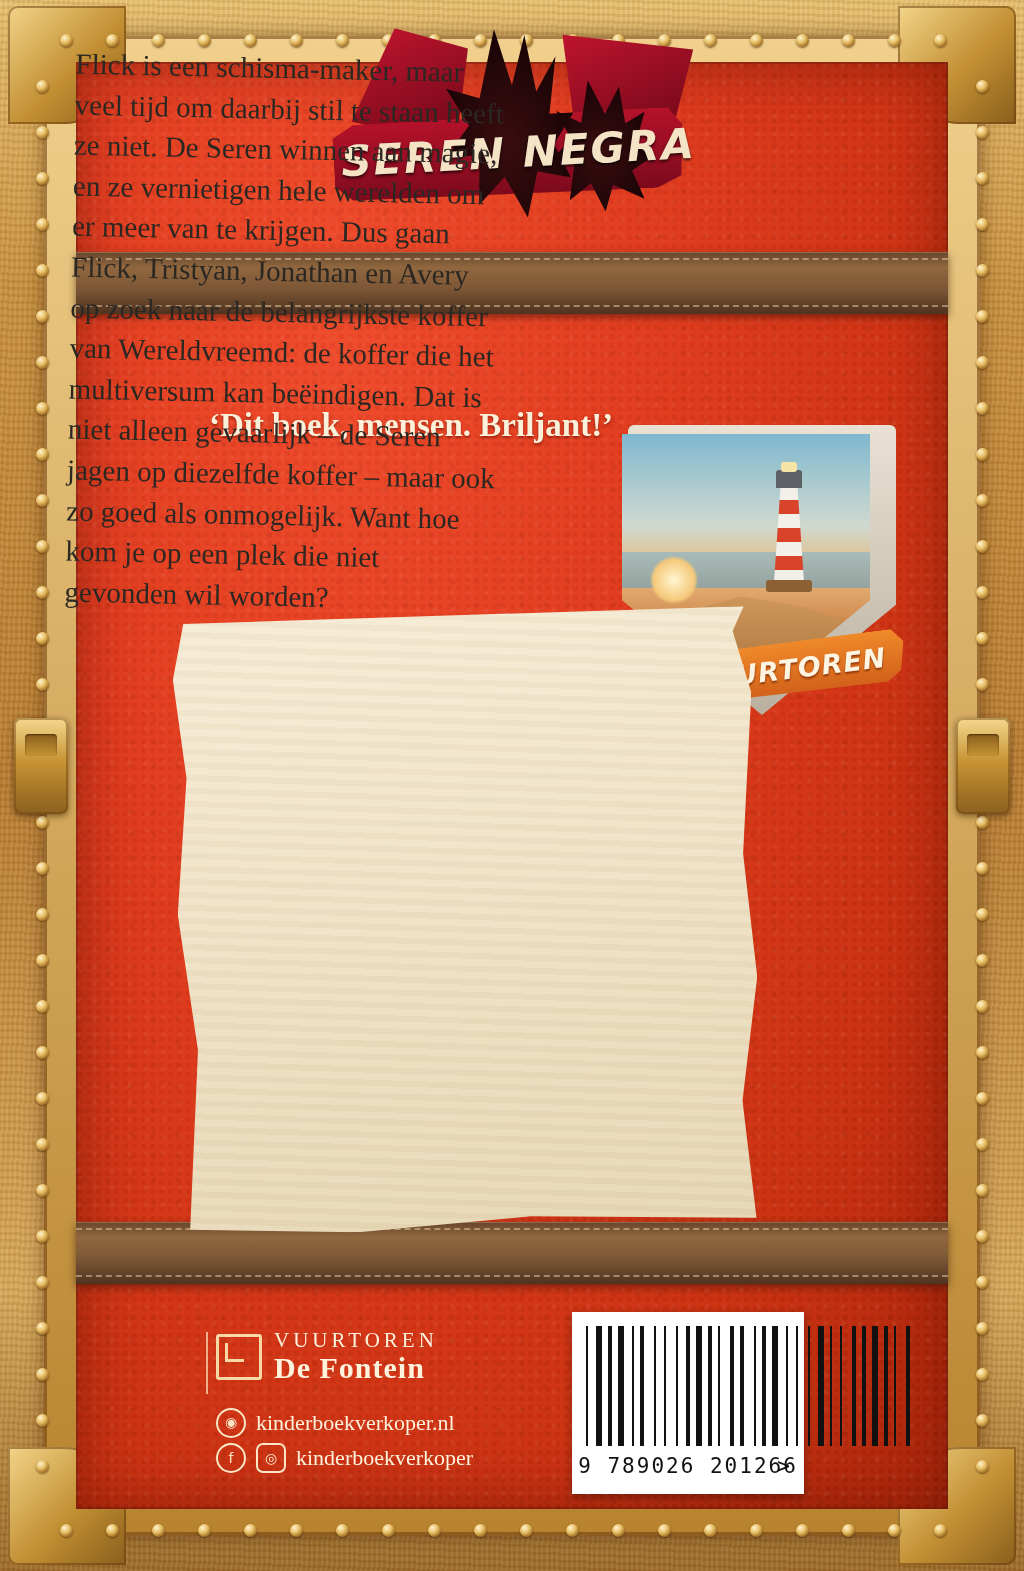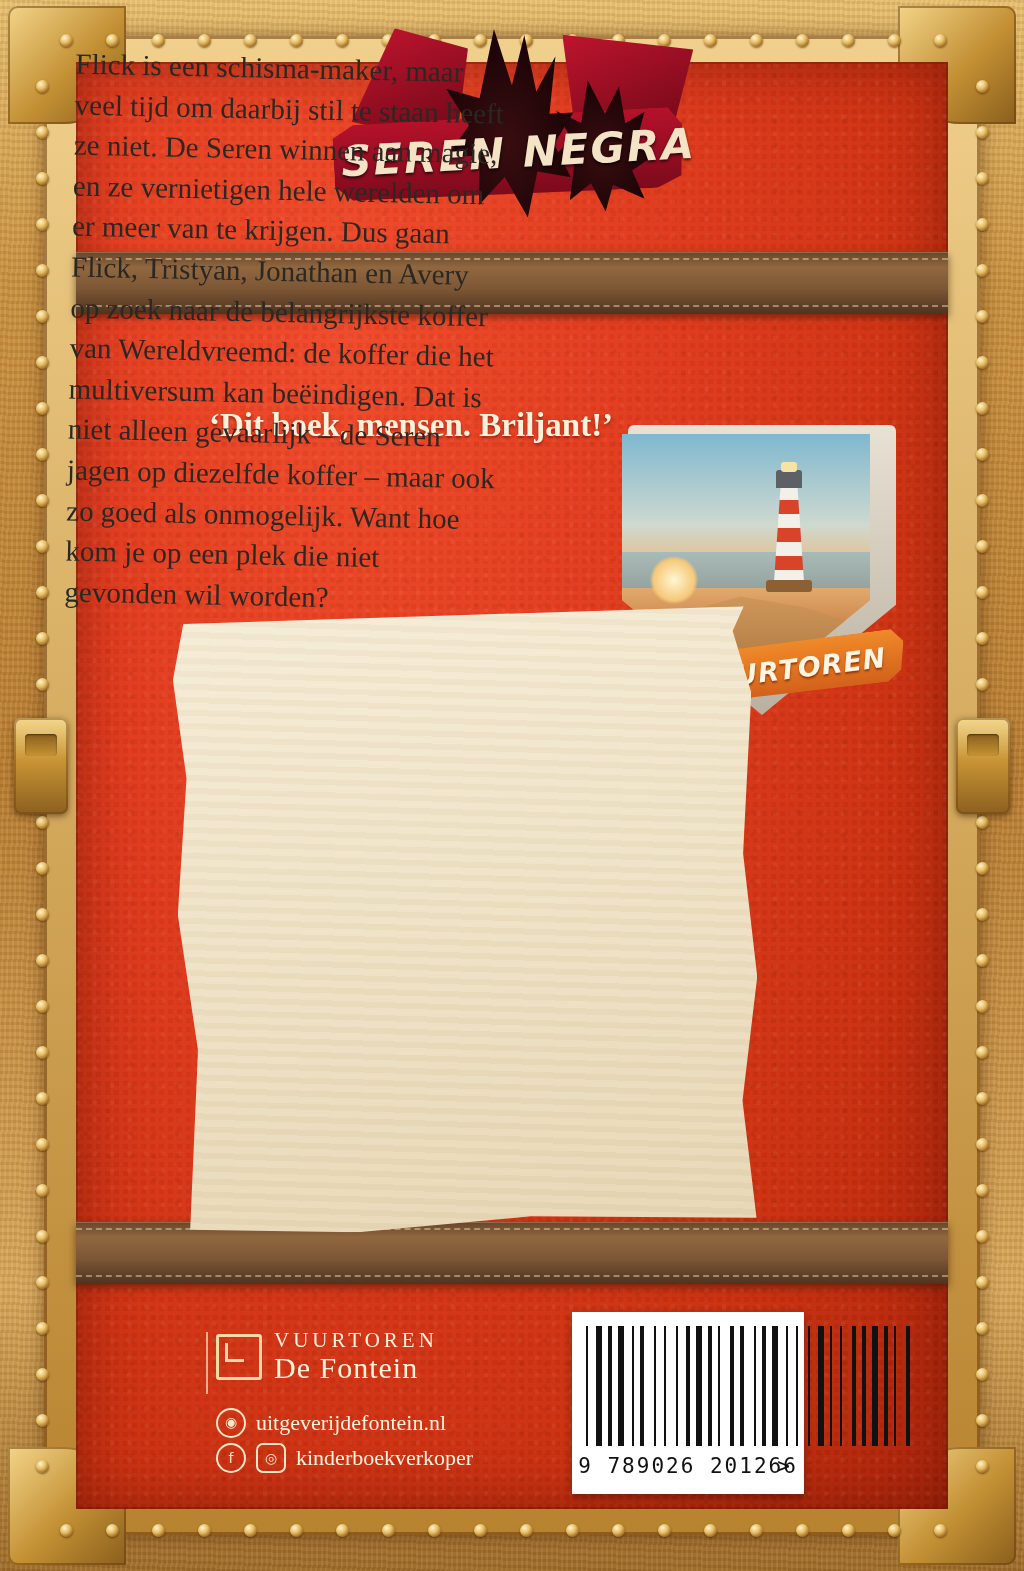--- a/index.html
+++ b/index.html
@@ -201,21 +201,21 @@
   }
 
   
   .pub{position:absolute;left:216px;top:1330px;width:340px;color:#fdf2dc;}
   .pub-logo{display:flex;align-items:center;gap:12px;}
   .pub-mark{width:40px;height:40px;border:3px solid #f6d9a4;position:relative;border-radius:3px;}
   .pub-mark:after{content:"";position:absolute;left:6px;top:6px;width:16px;height:16px;
     border-left:3px solid #f6d9a4;border-bottom:3px solid #f6d9a4;}
   .pub-name{line-height:1.04;}
   .pub-name .l1{font-size:21px;letter-spacing:4px;}
-  .pub-name .l2{font-size:30px;font-weight:normal;letter-spacing:1px;}
+  .pub-name .l2{font-size:30px;font-weight:bold;letter-spacing:1px;}
   .pub-divider{position:absolute;left:206px;top:1332px;width:2px;height:62px;background:rgba(253,230,190,.7);}
   .contact{margin-top:22px;font-size:22px;line-height:1.6;}
   .contact .row{display:flex;align-items:center;gap:10px;}
   .ic{width:26px;height:26px;border-radius:50%;border:2px solid #fbe7c6;display:inline-flex;
       align-items:center;justify-content:center;font-size:14px;font-family:"DejaVu Sans",sans-serif;color:#fbe7c6;}
   .ic.sq{border-radius:7px;}
 
   
   .barcode-box{
     position:absolute;left:572px;top:1312px;width:232px;height:182px;background:#fff;
@@ -397,21 +397,21 @@
     <div class="pub-logo">
       <div class="pub-mark"></div>
       <div class="pub-name">
         <div class="l1">VUURTOREN</div>
         <div class="l2">De Fontein</div>
       </div>
     </div>
     <div class="contact">
       <div class="row">
         <span class="ic">◉</span>
-        <span>uitgeverijdefontein.nl</span>
+        <span>kinderboekverkoper.nl</span>
       </div>
       <div class="row">
         <span class="ic">f</span>
         <span class="ic sq">◎</span>
         <span>kinderboekverkoper</span>
       </div>
     </div>
   </div>
 
   <div class="barcode-box">

